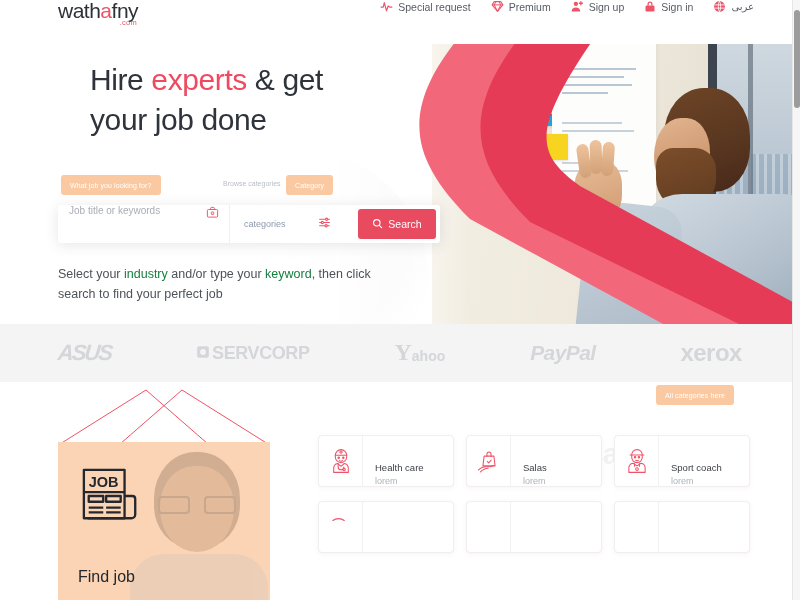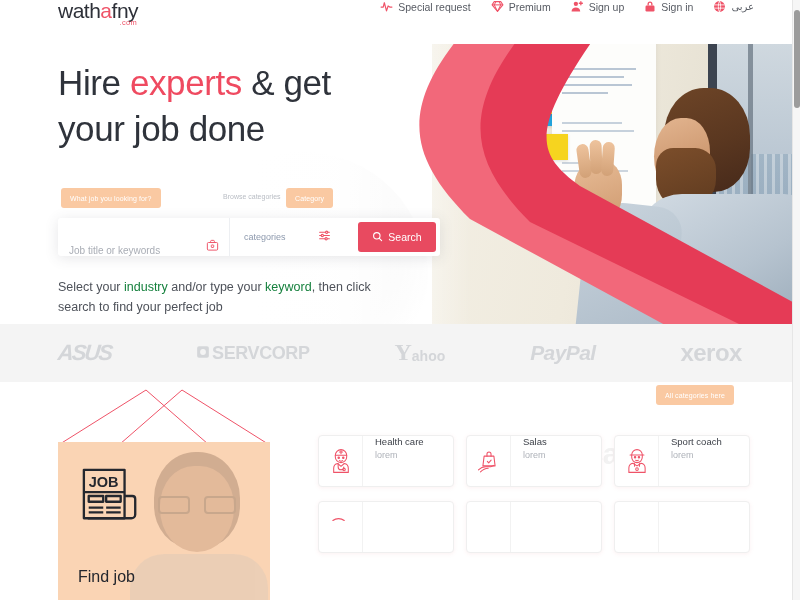--- a/index.html
+++ b/index.html
@@ -184,25 +184,26 @@
   .ghost-circle {
     position:absolute; left: 178px; top: 108px; width: 250px; height: 250px;
     border-radius: 50%;
     background: radial-gradient(circle at 40% 35%, #f2f2f2 0%, #f6f6f6 55%, rgba(250,250,250,0) 72%);
     z-index: 2;
   }
 
   #hero-content { position:absolute; left:0; top:0; z-index: 10; padding: 16px 0 0 58px; }
 
   #hero-title {
-    font-size: 35px;
+    font-size: 30px;
     line-height: 1.32;
     font-weight: 400;
     color: #2f333b;
     letter-spacing: -0.4px;
+    margin-left: 32px;
   }
   #hero-title .hl { color: #ef4a60; }
 
   
   #annot-row {
     position: relative;
     margin-top: 36px;
     height: 22px;
   }
   .badge-peach {
@@ -230,21 +231,21 @@
     width: 382px;
     height: 38px;
     background: #ffffff;
     border-radius: 3px;
     box-shadow: 0 2px 14px rgba(60,60,80,.13);
     display: flex;
     align-items: center;
   }
   #search-input-wrap {
     flex: 0 0 172px;
-    display:flex; align-items:flex-end;
+    display:flex; align-items:flex-start;
     height: 100%;
     padding-left: 11px;
     border-right: 1px solid #edeff2;
   }
   #search-input {
     border: none; outline: none;
     font-family: "Liberation Sans", sans-serif;
     font-size: 10px; color: #5d6169;
     width: 128px; background: transparent;
   }
@@ -354,21 +355,21 @@
     grid-template-columns: repeat(3, 136px);
     gap: 12px;
   }
   .cat-card {
     height: 52px;
     background:#fff;
     border: 1px solid #efefef;
     border-radius: 4px;
     box-shadow: 0 1px 4px rgba(230,120,130,.10);
     display: flex;
-    align-items: flex-start;
+    align-items: flex-end;
     cursor: pointer;
     overflow: hidden;
   }
   .cat-ico {
     width: 44px; flex: 0 0 44px;
     height: 100%;
     display:flex; align-items:center; justify-content:center;
     border-right: 1px solid #f2f2f2;
   }
   .cat-txt { padding-left: 12px; }

